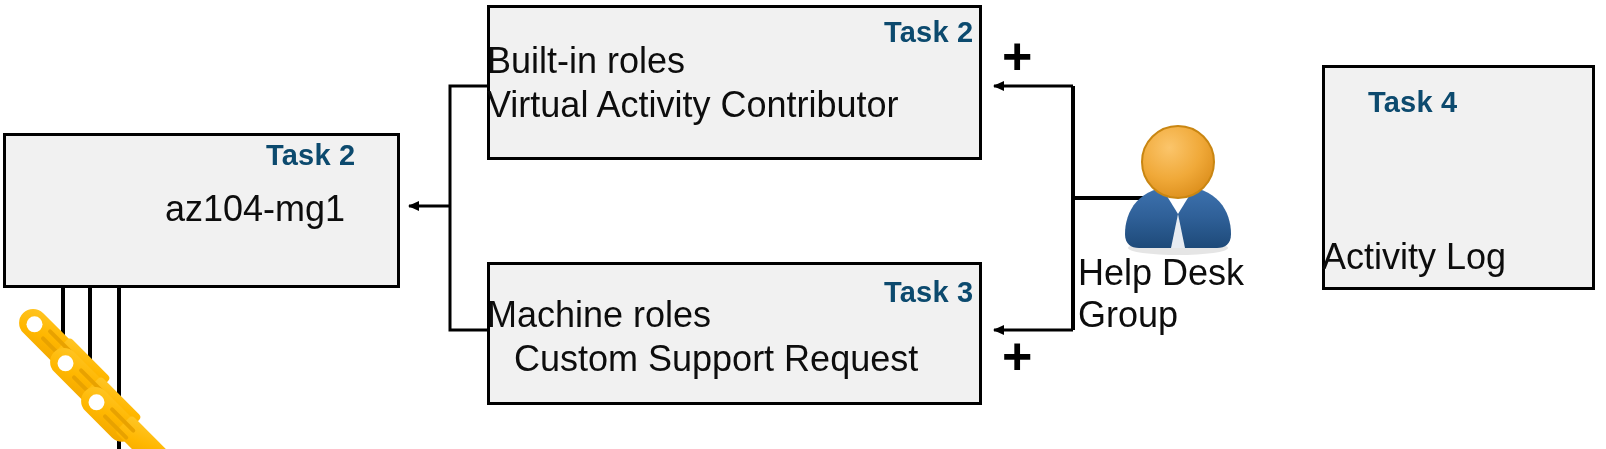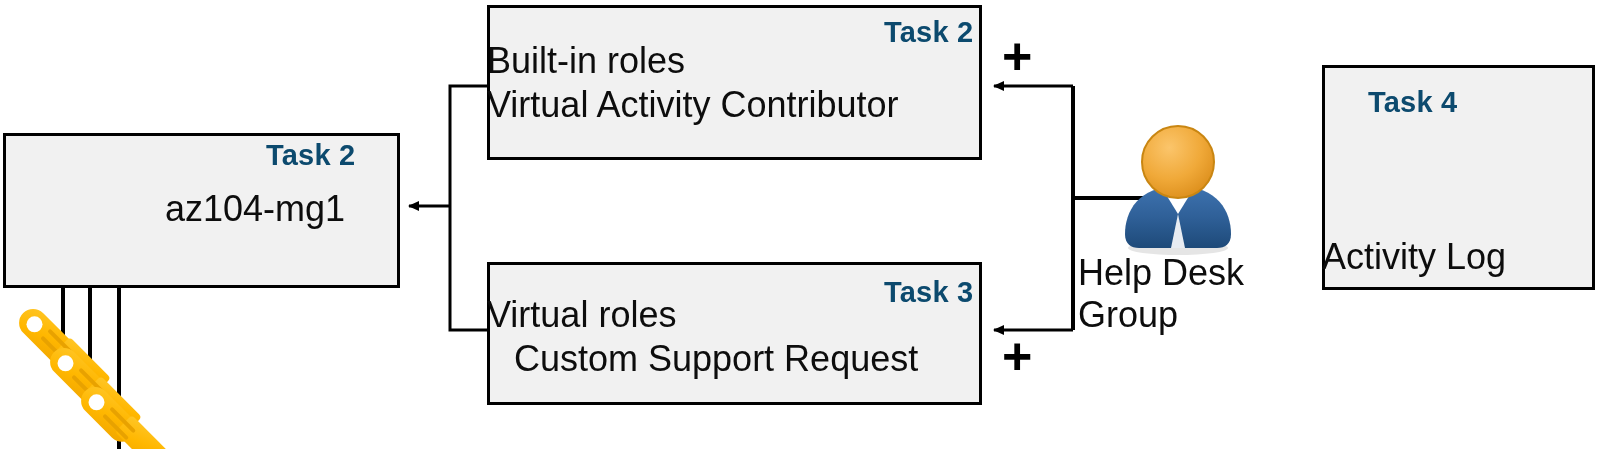--- a/index.html
+++ b/index.html
@@ -149,21 +149,21 @@
   <div class="task-tag" style="left:266px;top:139px;">Task 2</div>
   <div class="boxtext" style="left:165px;top:187px;">az104-mg1</div>
 
   <div class="box" style="left:487px;top:5px;width:495px;height:155px;"></div>
   <div class="task-tag" style="left:884px;top:16px;">Task 2</div>
   <div class="boxtext lbl-center" style="left:487px;top:39px;width:495px;">Built-in roles</div>
   <div class="boxtext lbl-center" style="left:487px;top:83px;width:495px;">Virtual Activity Contributor</div>
 
   <div class="box" style="left:487px;top:262px;width:495px;height:143px;"></div>
   <div class="task-tag" style="left:884px;top:276px;text-align:center;">Task 3</div>
-  <div class="boxtext lbl-center" style="left:487px;top:293px;width:495px;">Virtual roles</div>
+  <div class="boxtext lbl-center" style="left:487px;top:293px;width:495px;">Machine roles</div>
   <div class="boxtext lbl-center" style="left:514px;top:337px;width:553px;">Custom Support Request</div>
 
   <div class="box" style="left:1322px;top:65px;width:273px;height:225px;"></div>
   <div class="task-tag" style="left:1368px;top:86px;">Task 4</div>
   <div class="boxtext lbl-center" style="left:1322px;top:235px;width:273px;">Activity Log</div>
 
   <div class="plus" style="left:1002px;top:30px;">+</div>
   <div class="plus" style="left:1002px;top:330px;">+</div>
 
   <div class="caption lbl-center" style="left:1078px;top:294px;width:200px;">Group</div>

